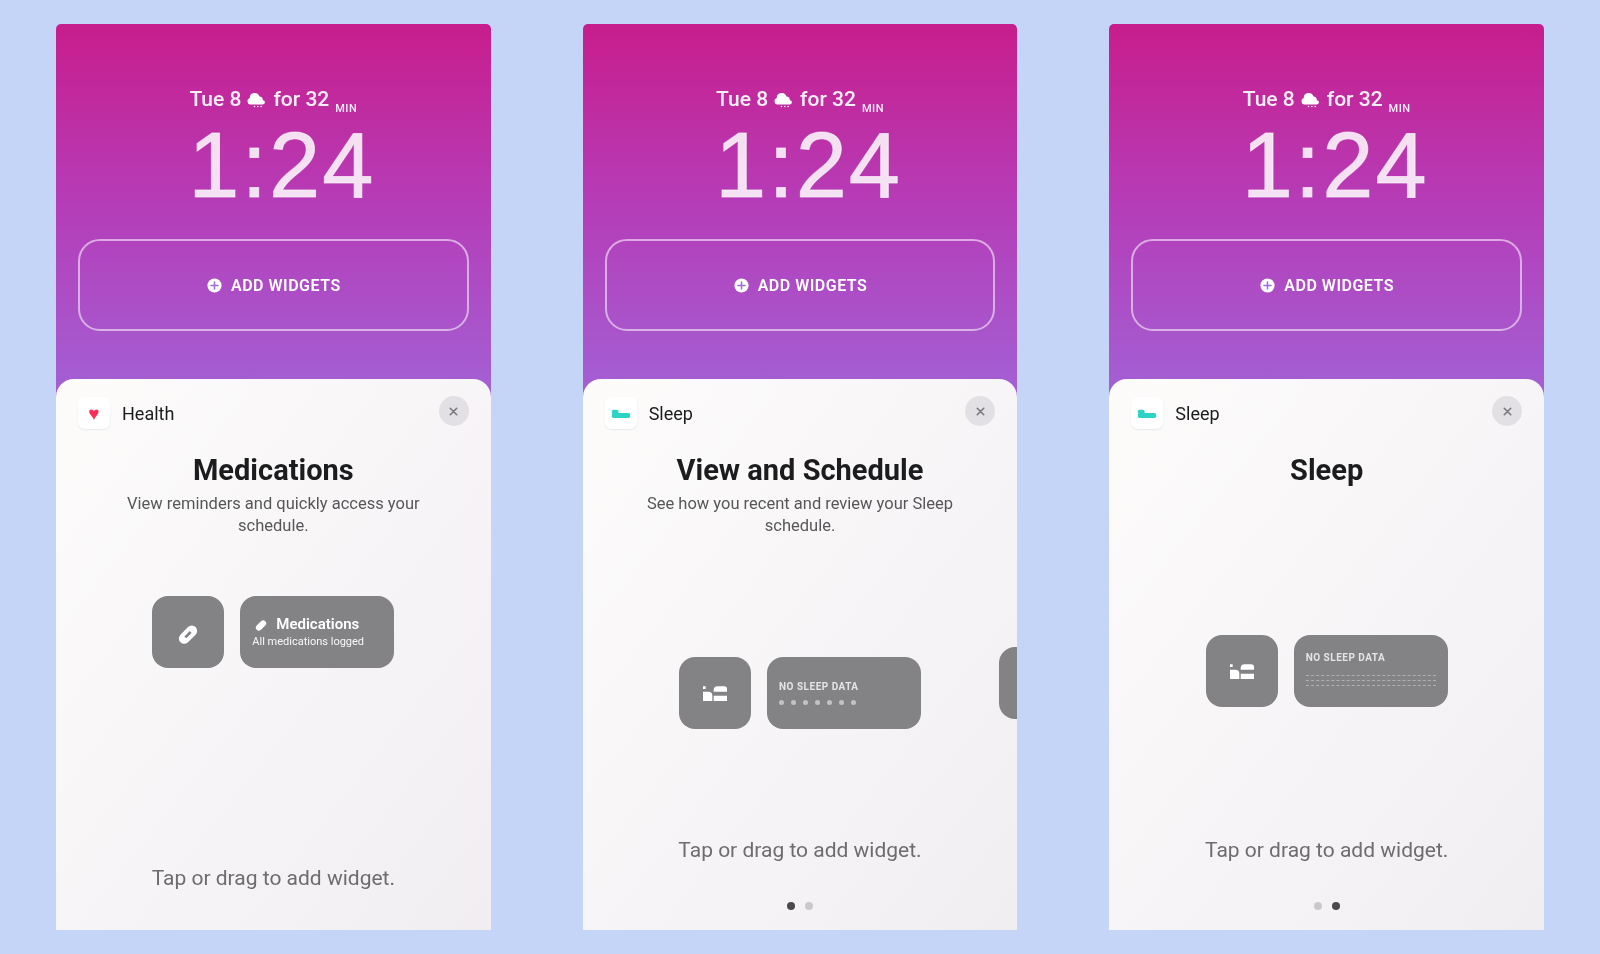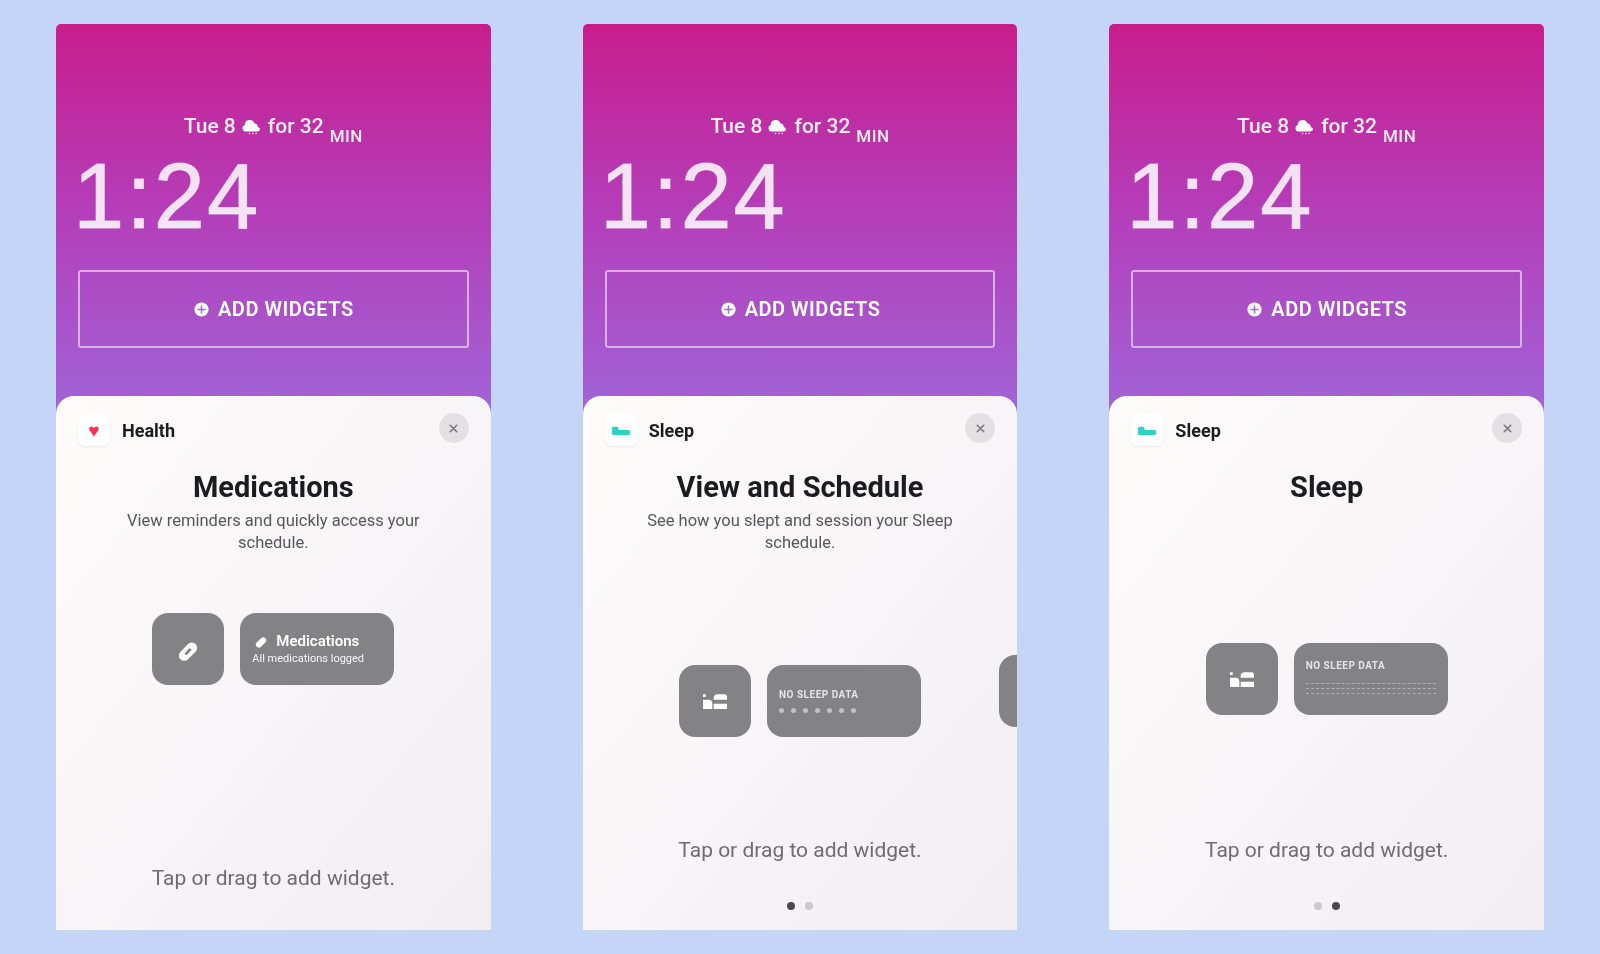--- a/index.html
+++ b/index.html
@@ -15,54 +15,54 @@
 }
 .phone {
   flex: 1;
   background: linear-gradient(to bottom, #c81d8c 0%, #b53db8 20%, #9b6fe0 50%, #9b8bf0 100%);
   border-radius: 5px 5px 0 0;
   overflow: hidden;
   position: relative;
   display: flex;
   flex-direction: column;
 }
-.lock-top { padding-top: 82px; text-align: left; color: #fff; }
+.lock-top { padding-top: 58px; text-align: center; color: #fff; }
 .date-line {
   font-size: 21px;
   font-weight: 500;
   color: rgba(255,255,255,.92);
   display: flex;
   align-items: center;
   justify-content: center;
   gap: 6px;
 }
-.date-line .min { font-size: 17px; letter-spacing: .5px; margin-top: 20px; }
+.date-line .min { font-size: 11px; letter-spacing: .5px; margin-top: 20px; }
 .cloud-icon { width: 20px; height: 20px; display:inline-block; }
 .cloud-icon svg { width:100%; height:100%; }
 .time {
   font-size: 92px;
   font-weight: 300;
   letter-spacing: 2px;
   color: rgba(255,255,255,.85);
   margin-top: 4px;
   line-height: 1;
   font-family: "Helvetica Neue", sans-serif;
   margin-left: 17px;
   -webkit-text-stroke: 1px rgba(255,255,255,.6);
 }
 .add-widgets-btn {
   margin: 28px 22px 0;
   border: 2px solid rgba(255,255,255,.55);
-  border-radius: 3px;
-  height: 78px;
+  border-radius: 22px;
+  height: 92px;
   display: flex;
   align-items: center;
   justify-content: center;
   color: #fff;
-  font-size: 20px;
+  font-size: 16px;
   font-weight: 600;
   letter-spacing: .5px;
   gap: 8px;
   cursor: pointer;
 }
 .plus-circle { width: 17px; height: 17px; }
 .plus-circle svg { width:100%; height:100%; display:block; }
 .sheet {
   flex: 1;
   margin-top: 48px;
@@ -73,21 +73,21 @@
   display: flex;
   flex-direction: column;
 }
 .sheet-header { display: flex; align-items: center; gap: 12px; margin-bottom: 24px; }
 .app-icon {
   width: 32px; height: 32px; border-radius: 7px; background: #fff;
   display:flex; align-items:center; justify-content:center; box-shadow: 0 1px 2px rgba(0,0,0,.08);
 }
 .app-icon .heart { color:#ff2d55; font-size:19px; }
 .app-icon .bed-mini { width:20px; height:14px; }
-.sheet-title { font-size: 18px; font-weight: 700; color:#1c1c1e; }
+.sheet-title { font-size: 18px; font-weight: 400; color:#1c1c1e; }
 .close-btn {
   margin-left: auto; width: 30px; height: 30px; border-radius: 50%;
   background: rgba(120,120,128,.16); display:flex; align-items:center; justify-content:center;
   cursor: pointer;
   margin-top: -4px;
 }
 .close-btn svg { width:13px; height:13px; }
 .widget-title { text-align:center; font-size: 29px; font-weight:700; color:#1c1c1e; margin-bottom:6px; }
 .widget-desc  { text-align:center; font-size: 16.5px; color:#575759; line-height:1.35; padding: 0 14px; }
 .preview-row { display:flex; justify-content:center; gap:16px; margin-top: auto; margin-bottom: auto; padding-top:10px; position:relative; }
@@ -229,21 +229,21 @@
         </span>
       </div>
       <div class="sheet-title">Sleep</div>
       <div class="close-btn">
         <svg viewBox="0 0 24 24">
             <path d="M6 6l12 12M18 6L6 18" stroke="#7a7a7d" stroke-width="3" stroke-linecap="round"></path>
           </svg>
       </div>
     </div>
     <div class="widget-title">View and Schedule</div>
-    <div class="widget-desc">See how you slept and session your Sleep schedule.</div>
+    <div class="widget-desc">See how you recent and review your Sleep schedule.</div>
     <div class="preview-row" style="position:relative">
       <div class="preview-small">
         <span class="bed-icon">
           <svg viewBox="0 0 24 24" fill="#fff">
               <path d="M3 18v-7h4a3 3 0 0 1 3 3v4H3zm8 0v-4h10v4H11zm-8-9V7h2v2H3zm16-2a2 2 0 0 1 2 2v2H11v-1a3 3 0 0 1 3-3h5z"></path>
             </svg>
         </span>
       </div>
       <div class="preview-large">
         <div class="no-sleep-label">NO SLEEP DATA</div>

